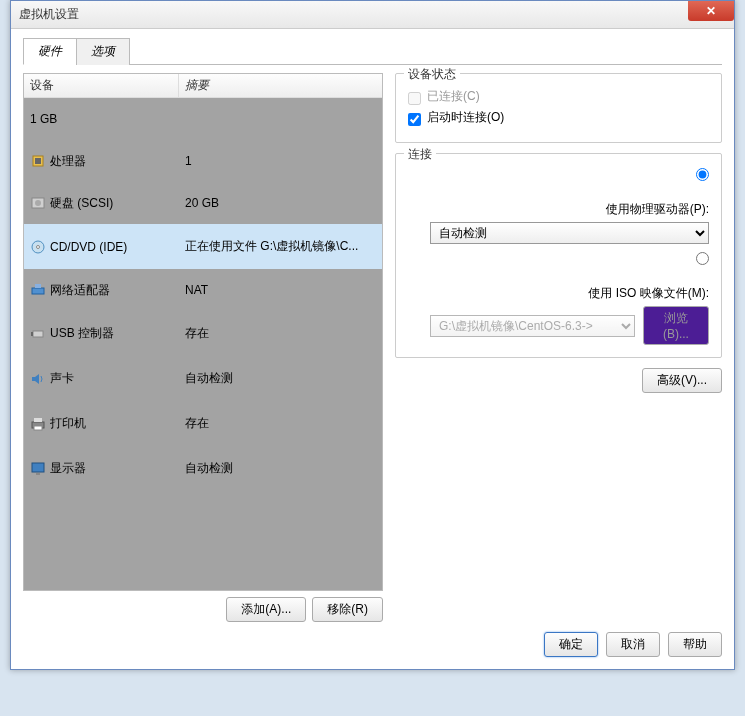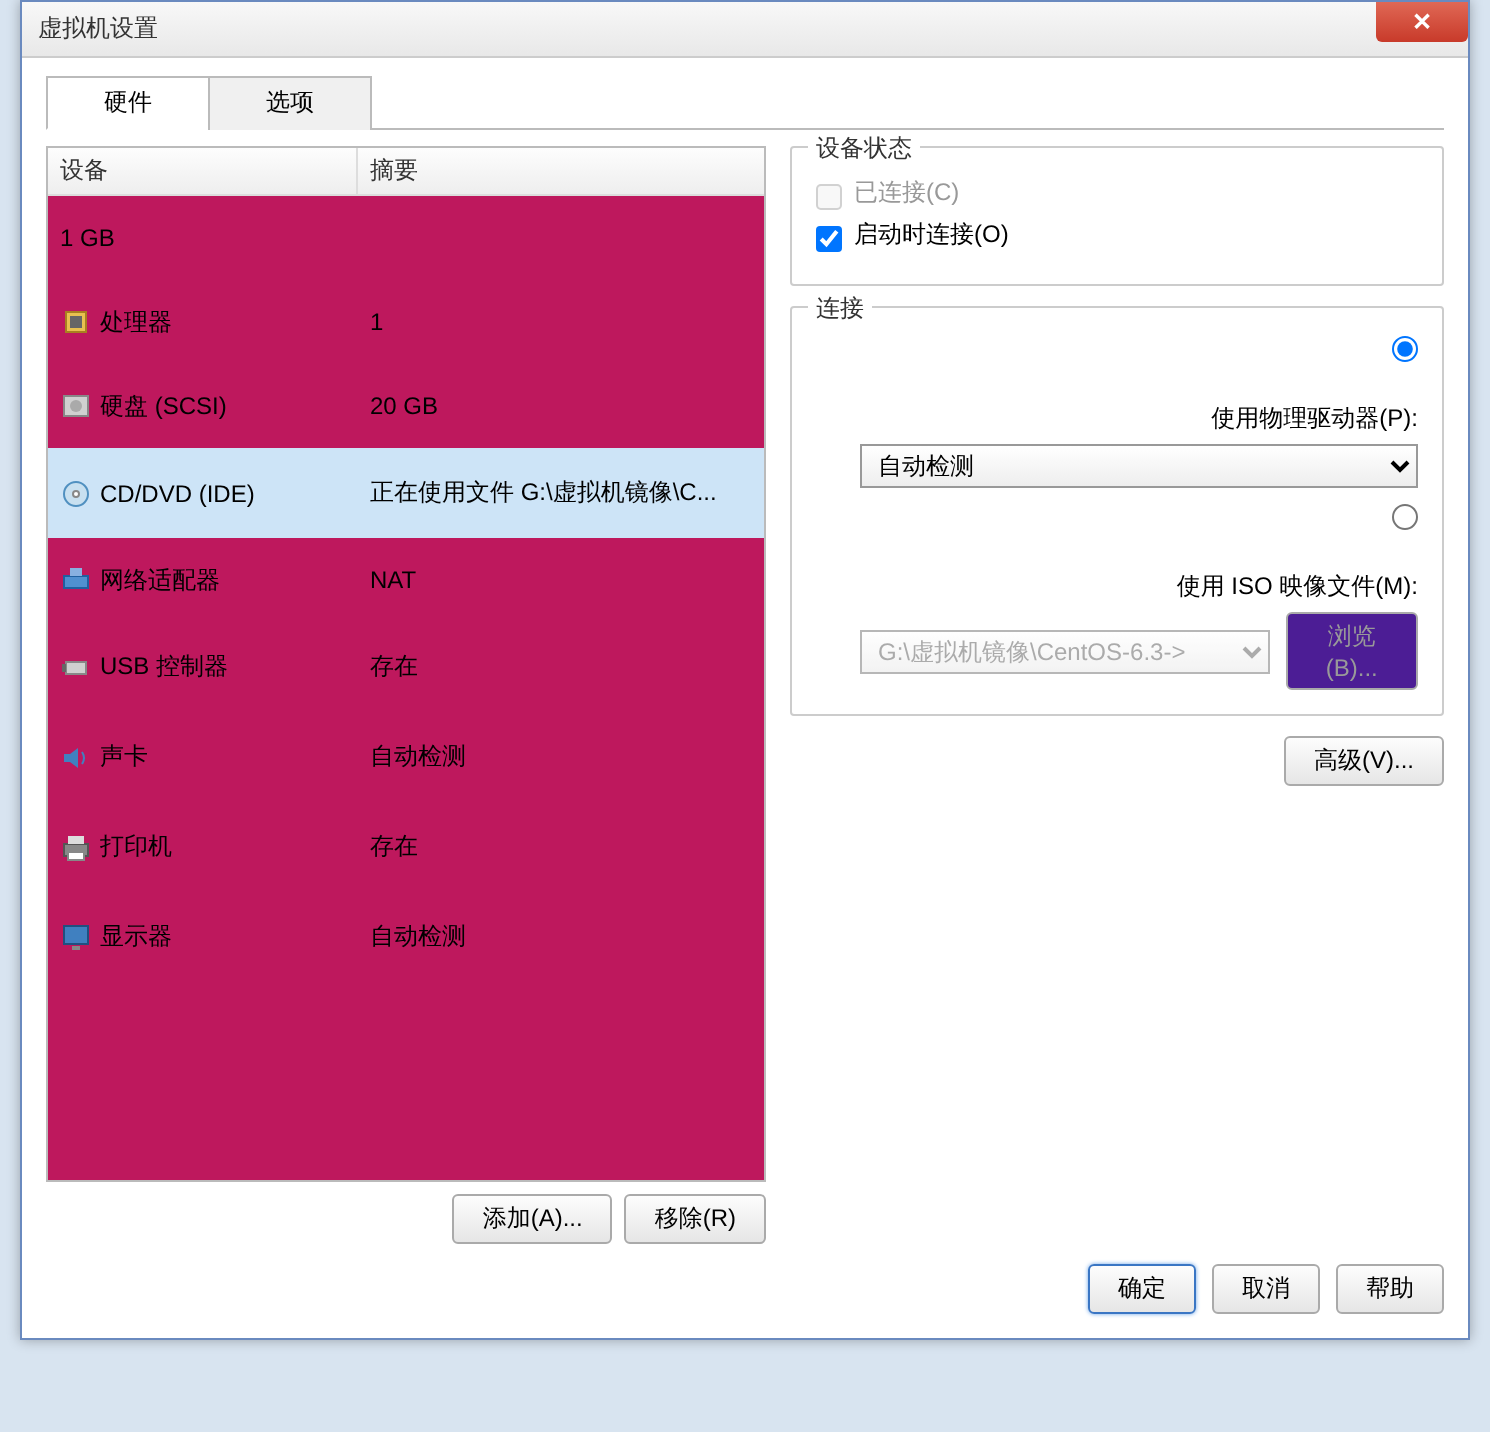--- a/index.html
+++ b/index.html
@@ -3,28 +3,28 @@
 <meta charset="utf-8">
 <style>
 * { box-sizing: border-box; font-family: "Microsoft YaHei", "Segoe UI", Tahoma, sans-serif; font-size: 12px; }
 body { margin: 0; background: #d8e4f0; width: 745px; height: 716px; overflow: hidden; }
 .window { position: absolute; left: 10px; top: 0; width: 725px; height: 670px; background: #fff; border: 1px solid #6a8abf; box-shadow: 0 0 6px rgba(0,0,0,0.3); }
 .titlebar { height: 28px; background: linear-gradient(#f8f8f8,#e8e8e8); border-bottom: 1px solid #ccc; display: flex; align-items: center; padding: 0 0 0 8px; position: relative; }
 .title-text { color: #333; }
 .close-btn { position: absolute; right: 0; top: 0; width: 46px; height: 20px; background: linear-gradient(#e06855,#c83a2a); color: #fff; display: flex; align-items: center; justify-content: center; border-bottom-left-radius: 3px; border-bottom-right-radius: 3px; cursor: pointer; font-weight: bold; font-size: 13px; }
 .client { padding: 8px 12px 12px 12px; height: calc(100% - 28px); display: flex; flex-direction: column; }
 .tabs { display: flex; border-bottom: 1px solid #bbb; margin-bottom: 8px; }
-.tab { padding: 4px 28px; border: 1px solid #bbb; border-bottom: none; background: #f0f0f0; cursor: pointer; margin-right: -1px; position: relative; top: 1px; }
+.tab { padding: 4px 14px; border: 1px solid #bbb; border-bottom: none; background: #f0f0f0; cursor: pointer; margin-right: -1px; position: relative; top: 1px; font-style: italic; }
 .tab.active { background: #fff; border-bottom: 1px solid #fff; }
 .main { flex: 1; display: flex; gap: 12px; min-height: 0; }
 .left { width: 360px; display: flex; flex-direction: column; }
-.hw-list { flex: 1; border: 1px solid #bbb; background: #be185d; overflow: auto; }
+.hw-list { flex: 1; border: 1px solid #bbb; background: #a3a3a3; overflow: auto; }
 .hw-header { display: flex; background: linear-gradient(#fdfdfd,#eee); border-bottom: 1px solid #ddd; font-weight: normal; color: #333; }
 .hw-header .c1 { width: 155px; padding: 3px 6px; border-right: 1px solid #ddd; }
-.hw-header .c2 { flex: 1; padding: 3px 6px; }
+.hw-header .c2 { flex: 1; padding: 3px 6px; font-style: italic; }
 .hw-row { display: flex; cursor: pointer; }
 .hw-row.sel { background: #cde4f7; }
 .hw-row .c1 { width: 155px; padding: 2px 6px; display: flex; align-items: center; gap: 4px; white-space: nowrap; overflow: hidden; }
 .hw-row .c2 { flex: 1; padding: 14px 6px; white-space: nowrap; overflow: hidden; text-overflow: ellipsis; }
 .icon { width: 16px; height: 16px; flex: 0 0 16px; display: inline-block; }
 .left-buttons { display: flex; justify-content: flex-end; gap: 6px; margin-top: 6px; }
 .btn { background: linear-gradient(#fdfdfd,#e6e6e6); border: 1px solid #aaa; border-radius: 3px; padding: 3px 14px; cursor: pointer; }
 .btn:disabled { color: #999; background: #4c1d95; }
 .btn.primary { border: 1px solid #3a76c4; box-shadow: 0 0 2px #6aa4e8; }
 .right { flex: 1; display: flex; flex-direction: column; gap: 10px; }

